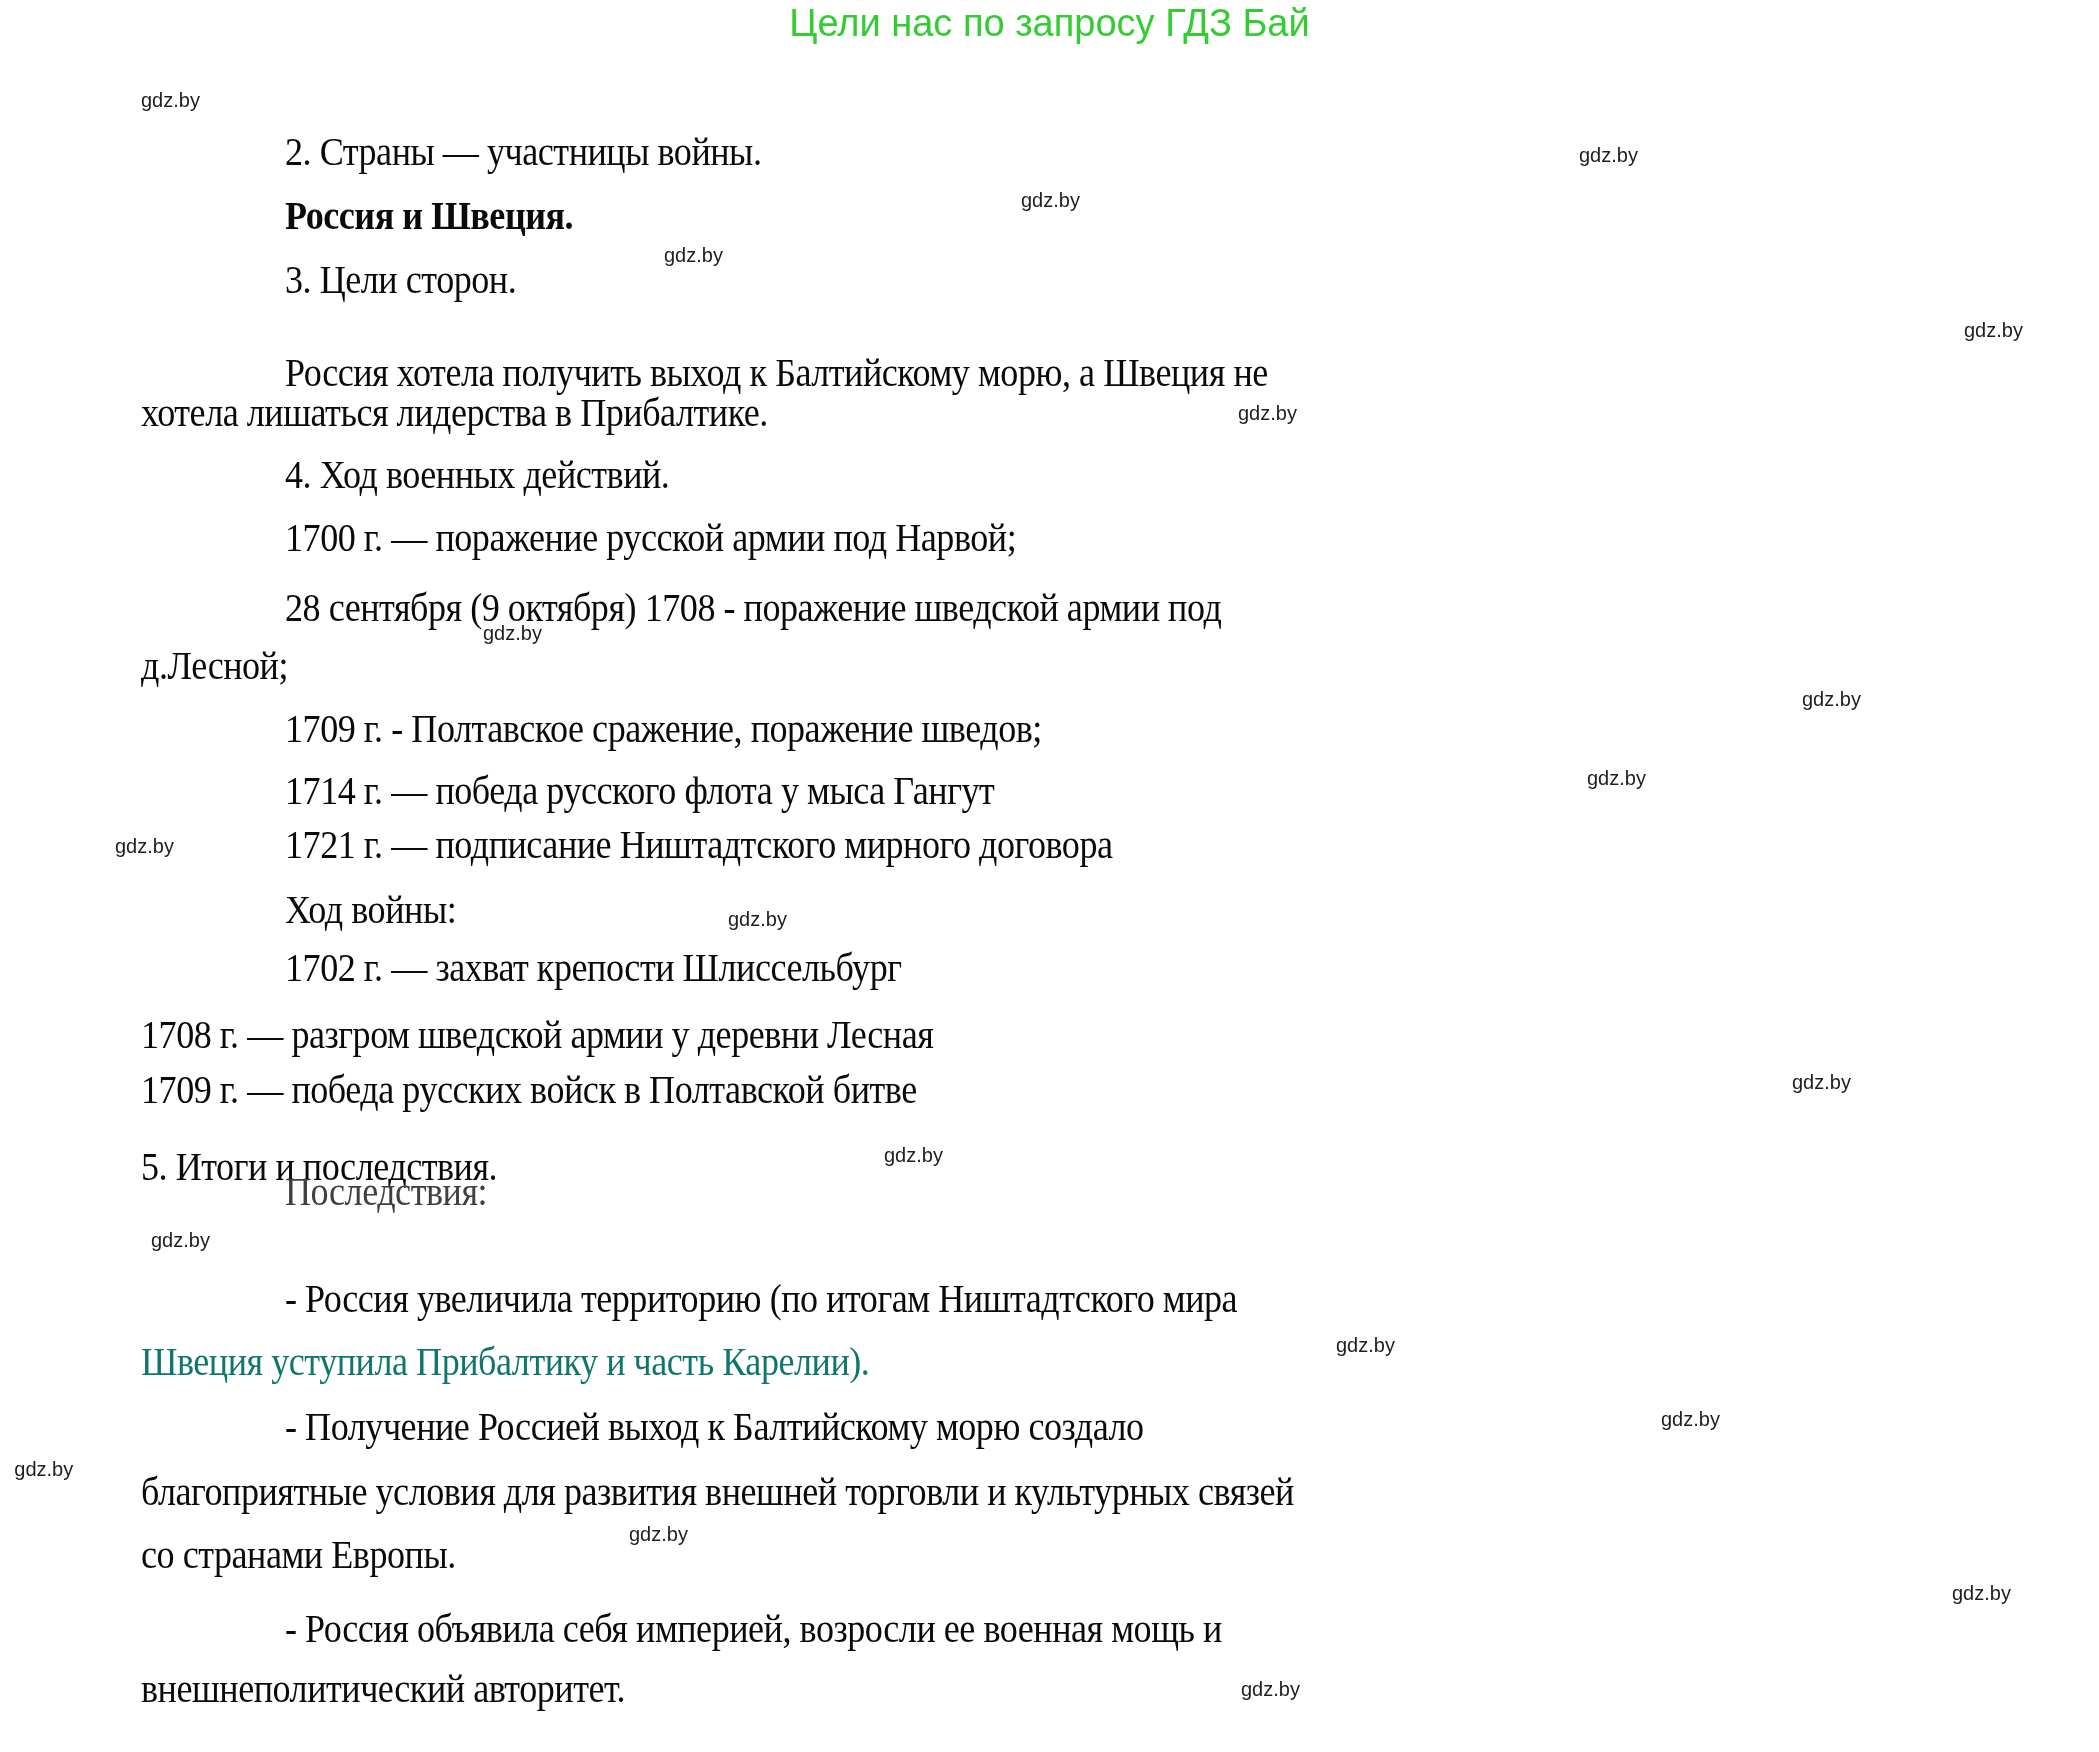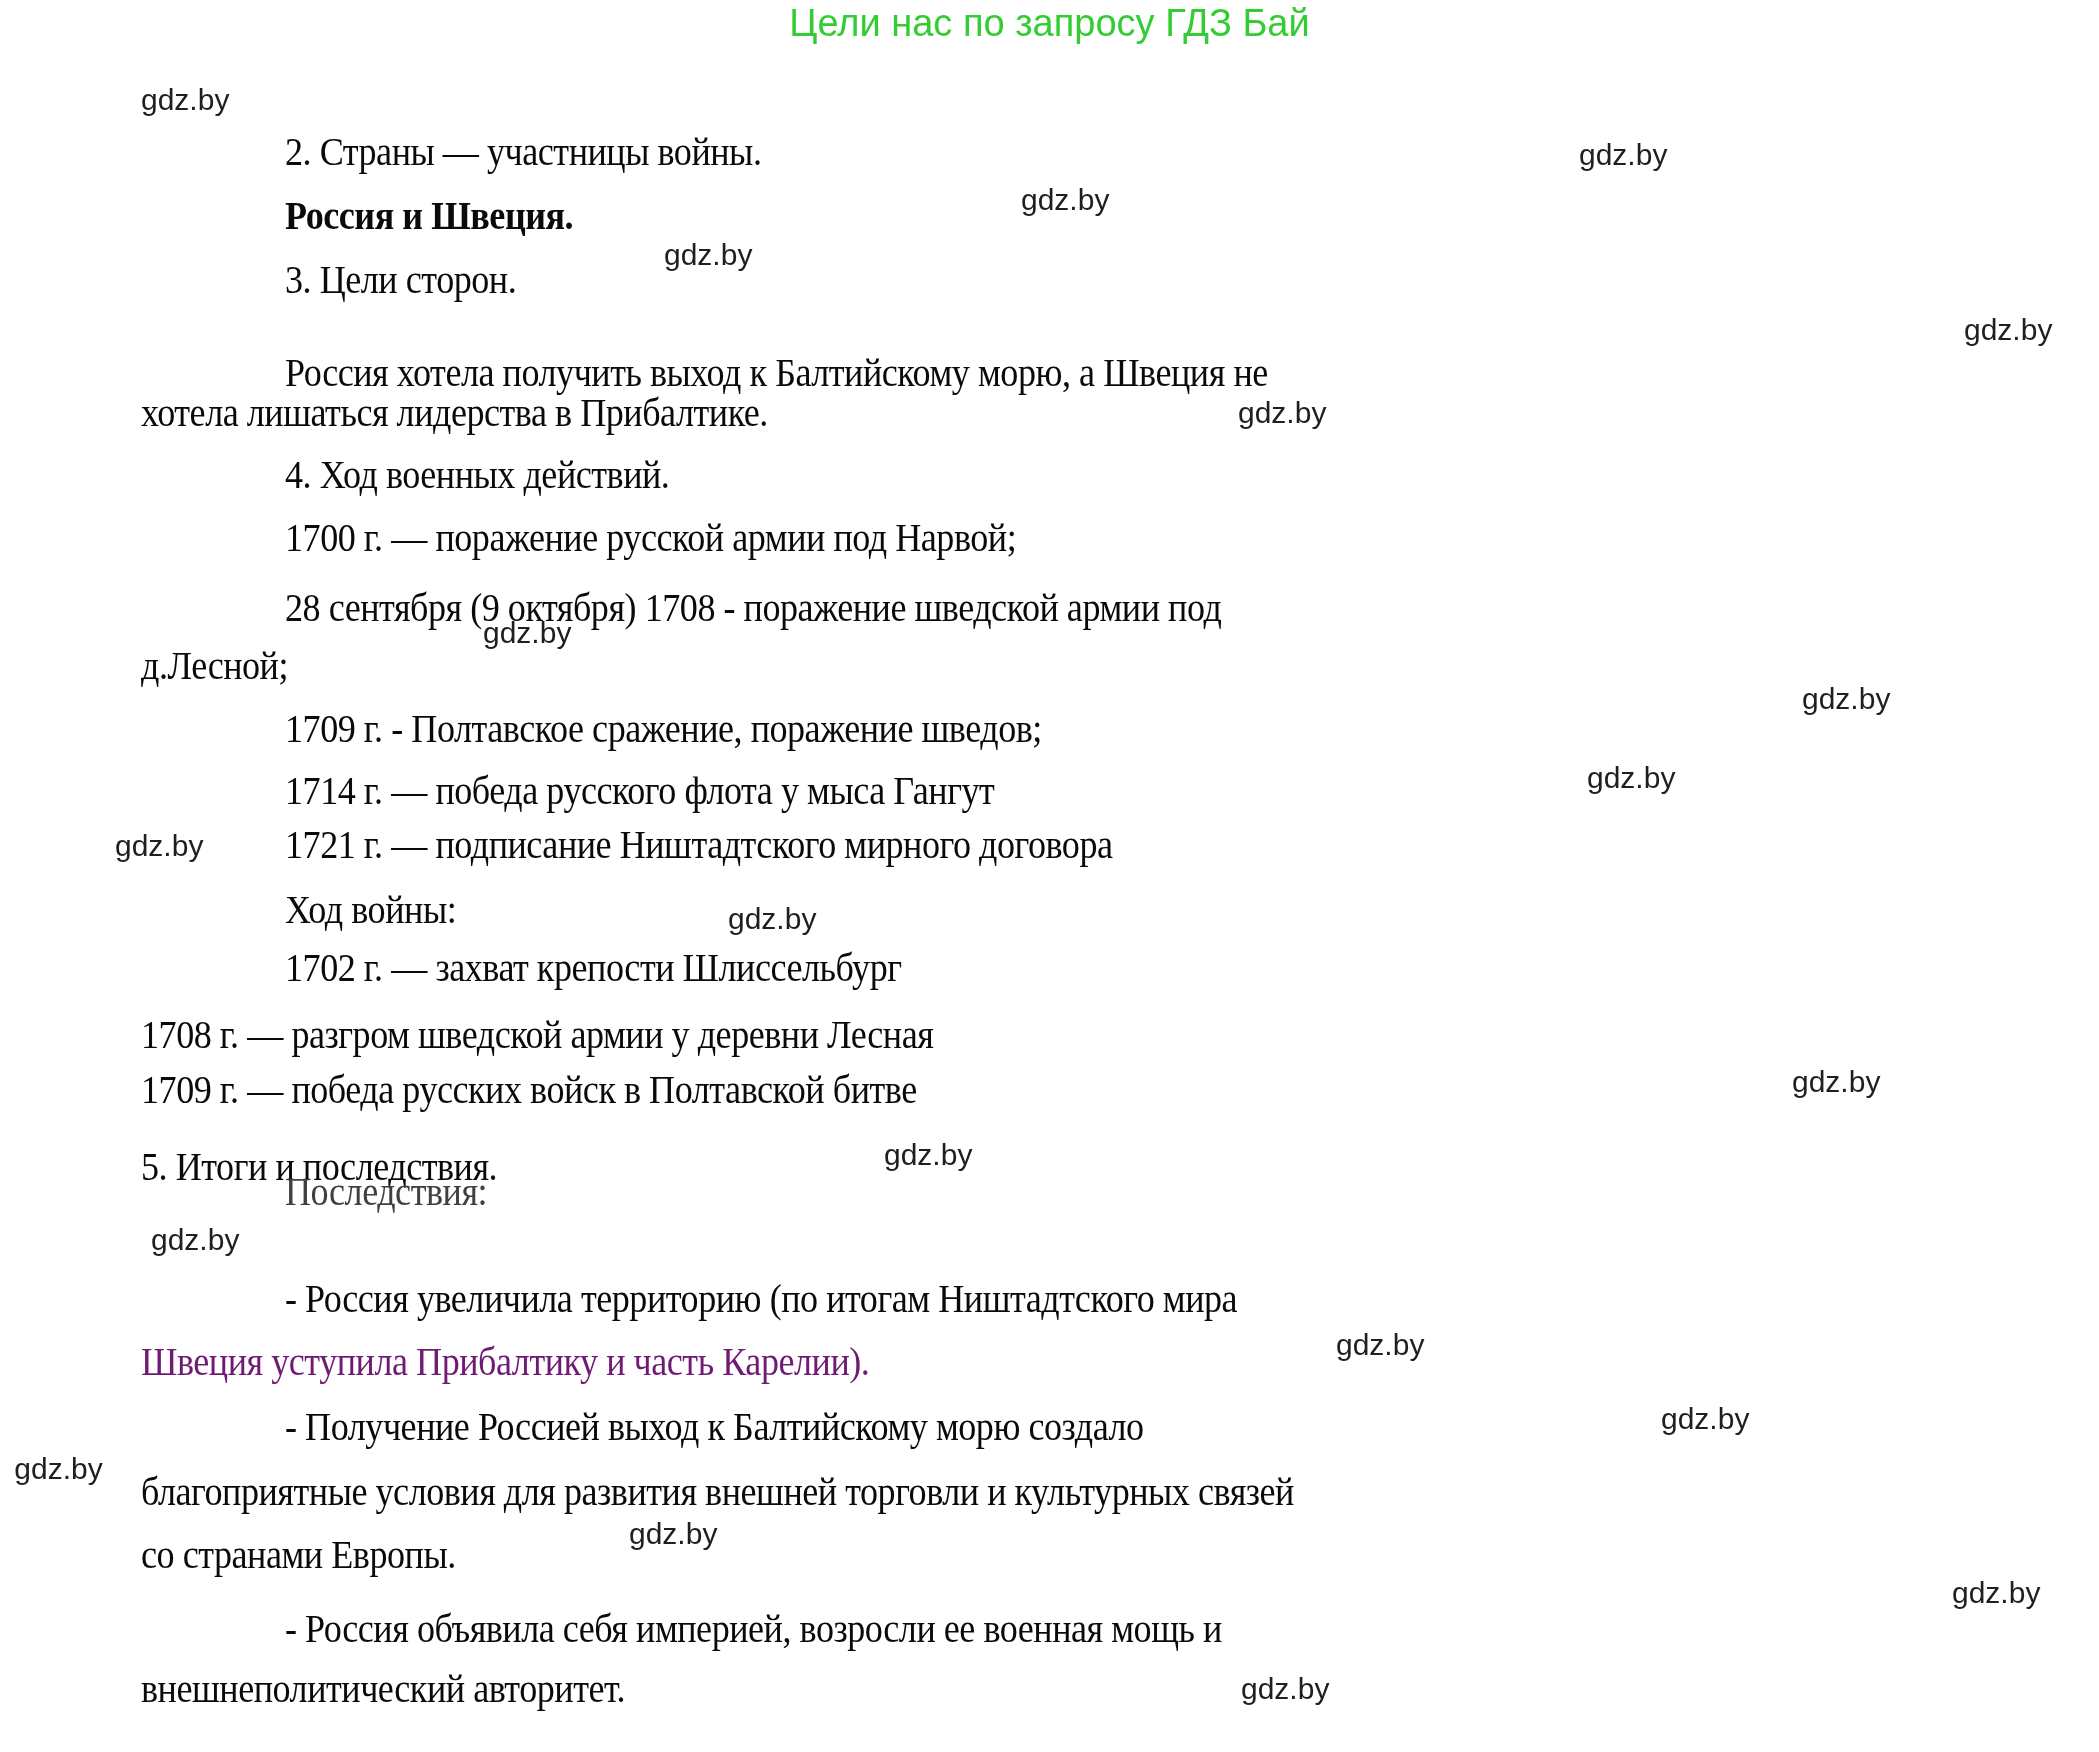--- a/index.html
+++ b/index.html
@@ -29,21 +29,21 @@
     white-space: nowrap;
   }
   .line .stretch {
     display: inline-block;
     transform: scale(0.95, 1.08);
     transform-origin: 0 0;
   }
   .wm {
     position: absolute;
     font-family: "Liberation Sans", "DejaVu Sans", sans-serif;
-    font-size: 30px;
+    font-size: 20px;
     line-height: 32.5px;
     letter-spacing: 0;
     white-space: nowrap;
   }
   .footer-links {
     position: absolute;
     left: 0;
     width: 100%;
     text-align: center;
     font-family: "Liberation Sans", "DejaVu Sans", sans-serif;
@@ -71,21 +71,21 @@
       <div class="line" style="top: 698px; left: 285px; color: rgb(10, 10, 10);"><span class="stretch">1709 г. - Полтавское сражение, поражение шведов;</span></div>
       <div class="line" style="top: 760px; left: 285px; color: rgb(10, 10, 10);"><span class="stretch">1714 г. — победа русского флота у мыса Гангут</span></div>
       <div class="line" style="top: 814px; left: 285px; color: rgb(10, 10, 10);"><span class="stretch">1721 г. — подписание Ништадтского мирного договора</span></div>
       <div class="line" style="top: 879px; left: 285px; color: rgb(10, 10, 10);"><span class="stretch">Ход войны:</span></div>
       <div class="line" style="top: 937px; left: 285px; color: rgb(10, 10, 10);"><span class="stretch">1702 г. — захват крепости Шлиссельбург</span></div>
       <div class="line" style="top: 1004px; left: 141px; color: rgb(10, 10, 10);"><span class="stretch">1708 г. — разгром шведской армии у деревни Лесная</span></div>
       <div class="line" style="top: 1059px; left: 141px; color: rgb(10, 10, 10);"><span class="stretch">1709 г. — победа русских войск в Полтавской битве</span></div>
       <div class="line" style="top: 1136px; left: 141px; color: rgb(10, 10, 10);"><span class="stretch">5. Итоги и последствия.</span></div>
       <div class="line" style="top: 1161px; left: 285px; color: #404040;"><span class="stretch">Последствия:</span></div>
       <div class="line" style="top: 1268px; left: 285px; color: rgb(10, 10, 10);"><span class="stretch">- Россия увеличила территорию (по итогам Ништадтского мира</span></div>
-      <div class="line" style="top: 1331px; left: 141px; color: #701a75;"><span class="stretch">Швеция уступила Прибалтику и часть Карелии).</span></div>
+      <div class="line" style="top: 1331px; left: 141px; color: #0f766e;"><span class="stretch">Швеция уступила Прибалтику и часть Карелии).</span></div>
       <div class="line" style="top: 1396px; left: 285px; color: rgb(10, 10, 10);"><span class="stretch">- Получение Россией выход к Балтийскому морю создало</span></div>
       <div class="line" style="top: 1461px; left: 141px; color: rgb(10, 10, 10);"><span class="stretch">благоприятные условия для развития внешней торговли и культурных связей</span></div>
       <div class="line" style="top: 1524px; left: 141px; color: rgb(10, 10, 10);"><span class="stretch">со странами Европы.</span></div>
       <div class="line" style="top: 1598px; left: 285px; color: rgb(10, 10, 10);"><span class="stretch">- Россия объявила себя империей, возросли ее военная мощь и</span></div>
       <div class="line" style="top: 1658px; left: 141px; color: rgb(10, 10, 10);"><span class="stretch">внешнеполитический авторитет.</span></div>
     </div>
 
   <div id="watermarks">
       <span class="wm" style="left: 141px; top: 84px; color: rgb(31, 31, 31);">gdz.by</span>
       <span class="wm" style="left: 1579px; top: 139px; color: rgb(31, 31, 31);">gdz.by</span>

